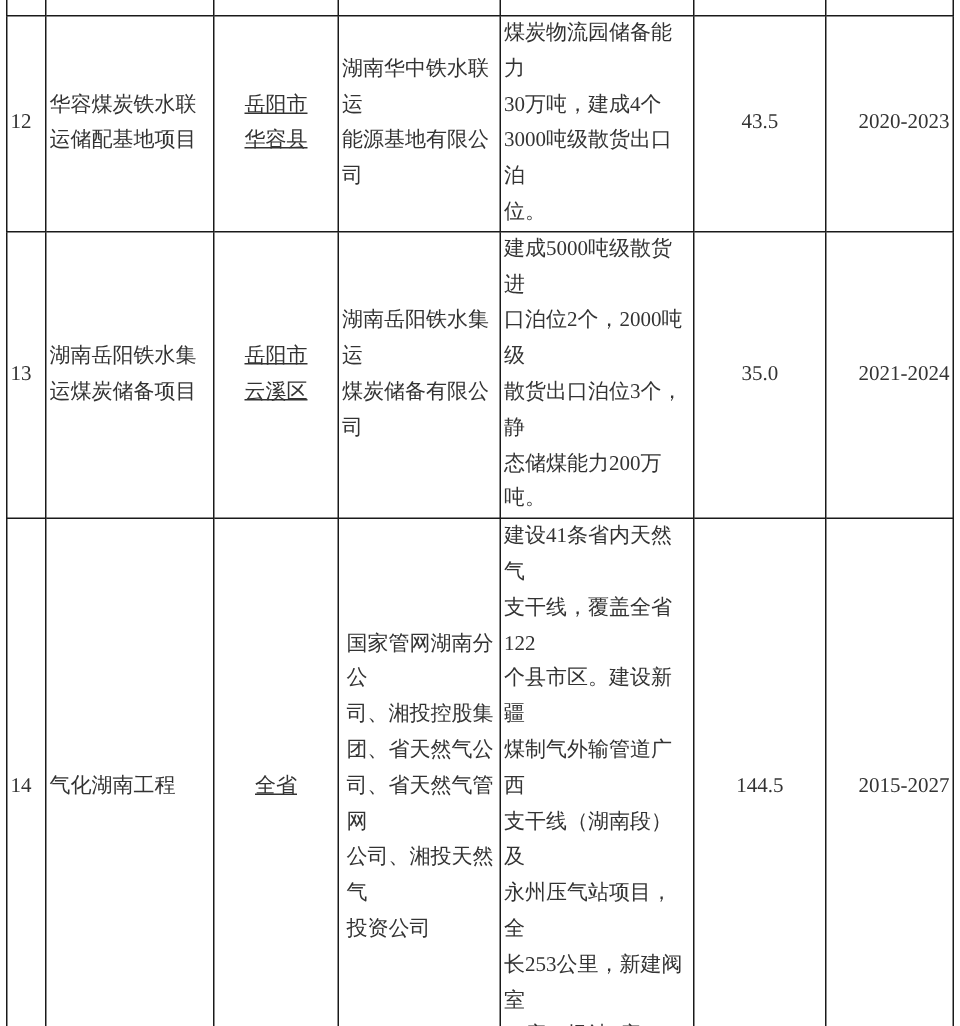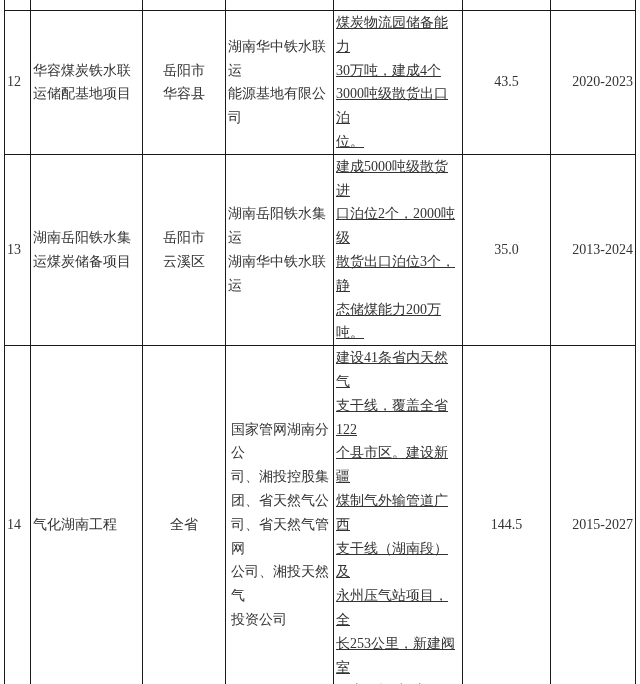--- a/index.html
+++ b/index.html
@@ -31,24 +31,24 @@
     white-space: pre-line;
     overflow: hidden;
     padding: 0 2px;
   }
   tr.t-partial td { border-top: none; height: 10px; }
   tr.r12 td { height: 97px; }
   tr.r13 td { height: 104px; }
   tr.r14 td { height: 193px; }
   td.c-num  { font-size: 13px; }
   td.c-name { text-align: left; padding-left: 6px; }
-  td.c-loc  { text-align: center; }
+  td.c-loc  { text-align: center; text-decoration: underline; }
   td.c-comp { text-align: left; }
   td.c-comp.left { text-align: left; padding-left: 5px; }
-  td.c-desc { text-align: left; padding-left: 4px; padding-right: 3px; text-decoration: underline; }
+  td.c-desc { text-align: left; padding-left: 4px; padding-right: 3px; }
   td.c-inv  { text-align: center; }
   td.c-yr   { text-align: right; font-size: 13.5px; }
 </style>
 </head>
 <body>
 
 <div class="page">
   <table class="doc-table">
     <colgroup>
       <col style="width:26px">
@@ -87,27 +87,27 @@
       <td class="c-yr">2020-2023</td>
     </tr>
 
     <tr class="r13">
       <td class="c-num">13</td>
       <td class="c-name">湖南岳阳铁水集
 运煤炭储备项目</td>
       <td class="c-loc">岳阳市
 云溪区</td>
       <td class="c-comp">湖南岳阳铁水集运
-湖南华中铁水联运</td>
+煤炭储备有限公司</td>
       <td class="c-desc">建成5000吨级散货进
 口泊位2个，2000吨级
 散货出口泊位3个，静
 态储煤能力200万吨。</td>
       <td class="c-inv">35.0</td>
-      <td class="c-yr">2013-2024</td>
+      <td class="c-yr">2021-2024</td>
     </tr>
 
     <tr class="r14">
       <td class="c-num">14</td>
       <td class="c-name">气化湖南工程</td>
       <td class="c-loc">全省</td>
       <td class="c-comp left">国家管网湖南分公
 司、湘投控股集
 团、省天然气公
 司、省天然气管网

